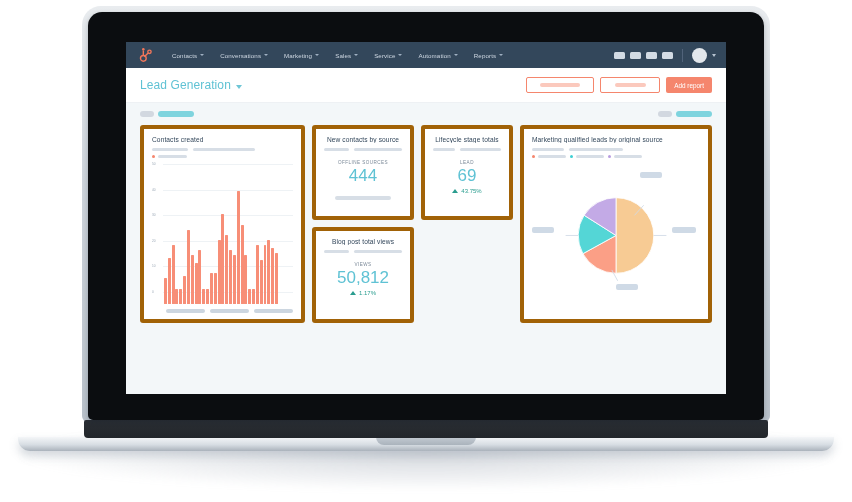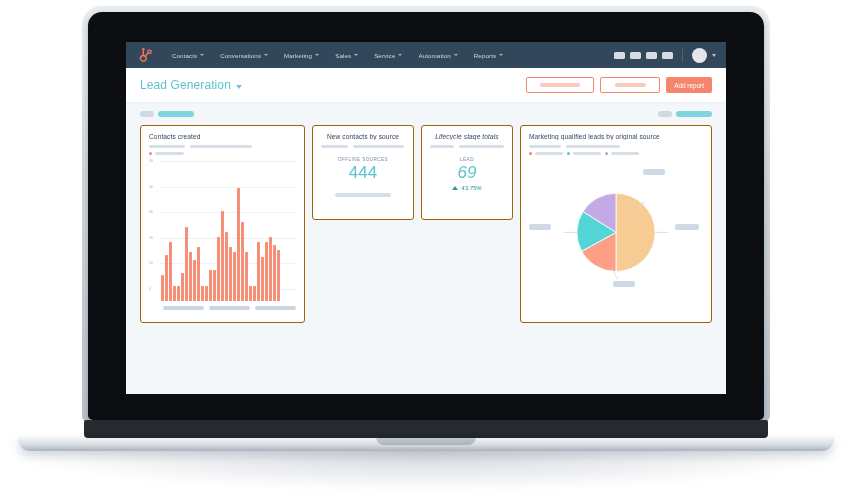--- a/index.html
+++ b/index.html
@@ -105,25 +105,25 @@
     background:#f3f7f9;height:100%;padding:0 14px;box-sizing:border-box;
   }
   .filter-row{height:22px;display:flex;align-items:center;}
   .f-gray{width:14px;height:6px;background:#d2d8e0;border-radius:3px;margin-right:4px;}
   .f-teal{width:36px;height:6px;background:#7fd4de;border-radius:3px;}
   .filter-right{margin-left:auto;display:flex;align-items:center;}
 
   .grid{display:flex;gap:7px;}
   .col-left{width:165px;}
   .col-mid{width:102px;display:flex;flex-direction:column;gap:7px;}
-  .col-mid2{width:92px;display:flex;gap:16px;font-style:italic;}
+  .col-mid2{width:92px;display:flex;flex-direction:column;gap:16px;}
   .col-right{flex:1;}
 
   .card{
-    background:#fff;border:1px solid #a16207;border-radius:3px;
+    background:#fff;border:4px solid #a16207;border-radius:3px;
     box-sizing:border-box;padding:7px 8px;
   }
   .card-title{
     color:#33475b;font-size:6.6px;font-weight:400;letter-spacing:.1px;
     white-space:nowrap;overflow:hidden;
   }
   .skel-row{display:flex;gap:5px;margin-top:5px;}
   .skel{height:3px;background:#d7dee6;border-radius:2px;}
   .legend-row{display:flex;align-items:center;gap:4px;margin-top:4px;}
   .dot{width:3px;height:3px;border-radius:50%;}
@@ -337,20 +337,33 @@
               <div class="card-title">New contacts by source</div>
               <div class="skel-row">
                 <span class="skel" style="width:27px"></span>
                 <span class="skel" style="width:51px"></span>
               </div>
               <div class="stat-label">OFFLINE SOURCES</div>
               <div class="stat-value">444</div>
               <div class="stat-skel"></div>
             </div>
 
+            <div class="card stat-card" style="height:96px">
+              <div class="card-title">Blog post total views</div>
+              <div class="skel-row">
+                <span class="skel" style="width:27px"></span>
+                <span class="skel" style="width:51px"></span>
+              </div>
+              <div class="stat-label">VIEWS</div>
+              <div class="stat-value">50,812</div>
+              <div class="delta up">
+                <i class="tri-up"></i>
+                <span>1.17%</span>
+              </div>
+            </div>
           </div>
 
           <div class="col-mid2">
             <div class="card stat-card" style="height:95px">
               <div class="card-title">Lifecycle stage totals</div>
               <div class="skel-row">
                 <span class="skel" style="width:24px"></span>
                 <span class="skel" style="width:45px"></span>
               </div>
               <div class="stat-label">LEAD</div>

